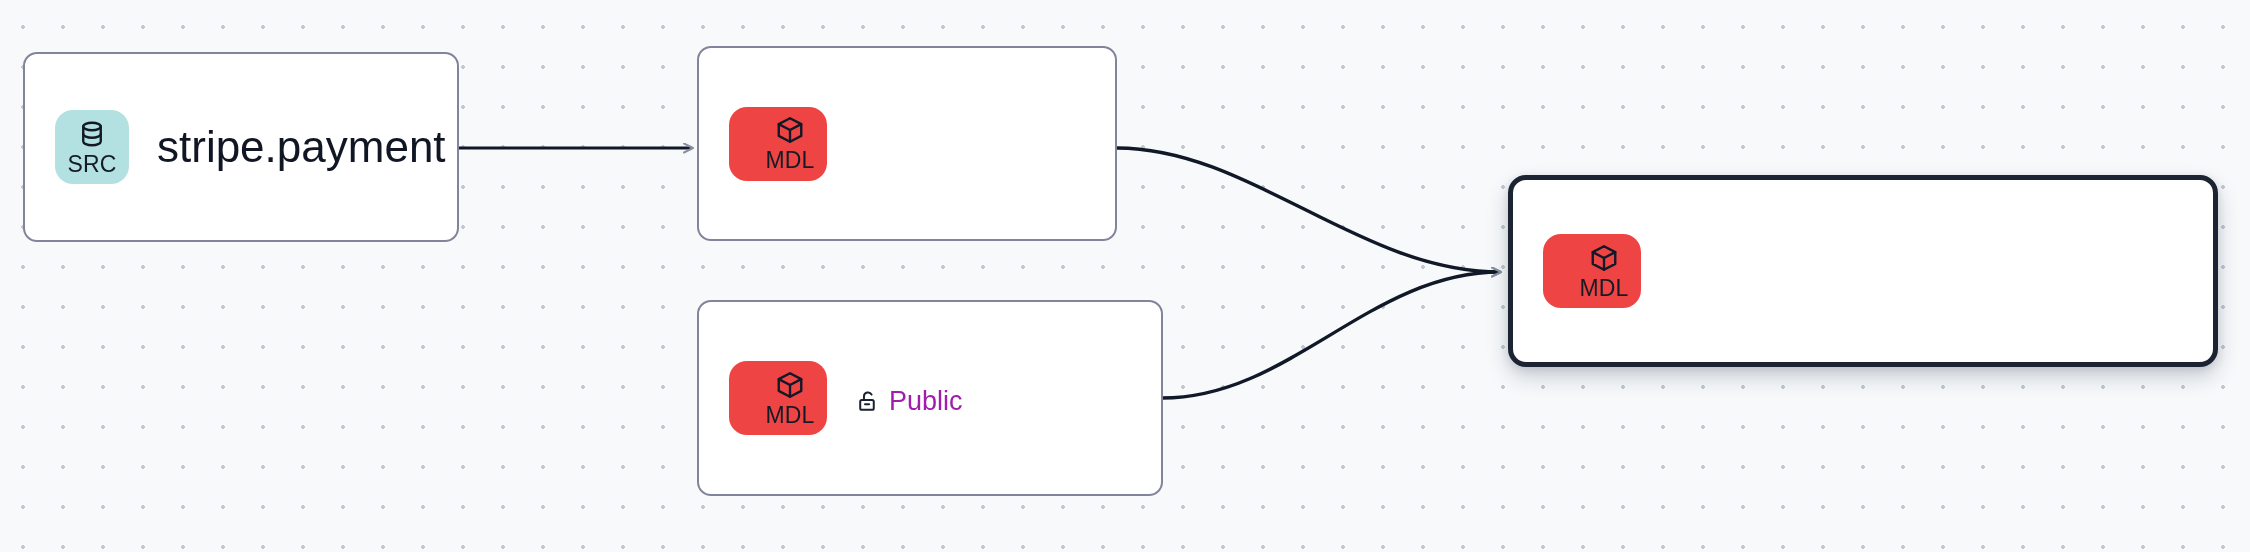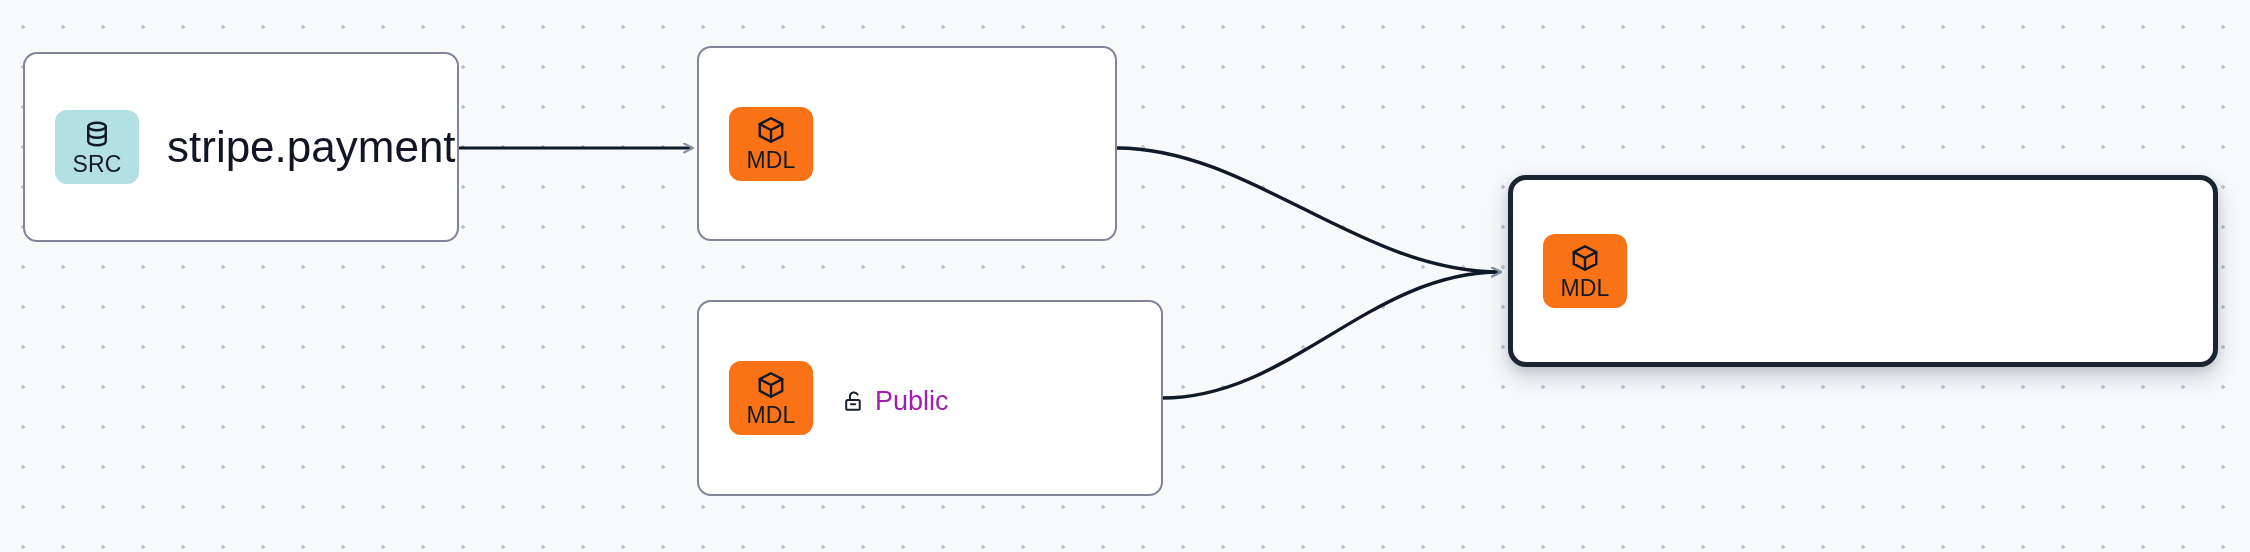--- a/index.html
+++ b/index.html
@@ -38,31 +38,31 @@
     align-items: center;
   }
   .node.selected {
     border: 5px solid #1c2433;
     border-radius: 18px;
     box-shadow: 0 10px 22px rgba(30, 38, 58, 0.20),
                 0 3px 8px rgba(30, 38, 58, 0.12);
   }
   .badge {
     flex: 0 0 auto;
-    width: 84px;
+    width: 74px;
     height: 74px;
-    border-radius: 12px;
+    border-radius: 18px;
     display: flex;
     flex-direction: column;
     align-items: center;
     justify-content: center;
     margin-left: 30px;
   }
   .badge.src { background: #b3e0e0; }
-  .badge.mdl { background: #f97316; }
+  .badge.mdl { background: #ef4444; padding-left: 24px; }
   .badge svg { display: block; }
   .badge-text {
     font-family: "Liberation Sans", sans-serif;
     font-size: 23px;
     line-height: 1;
     color: #151b26;
     margin-top: 4px;
     letter-spacing: 0.2px;
   }
   .node-body {

